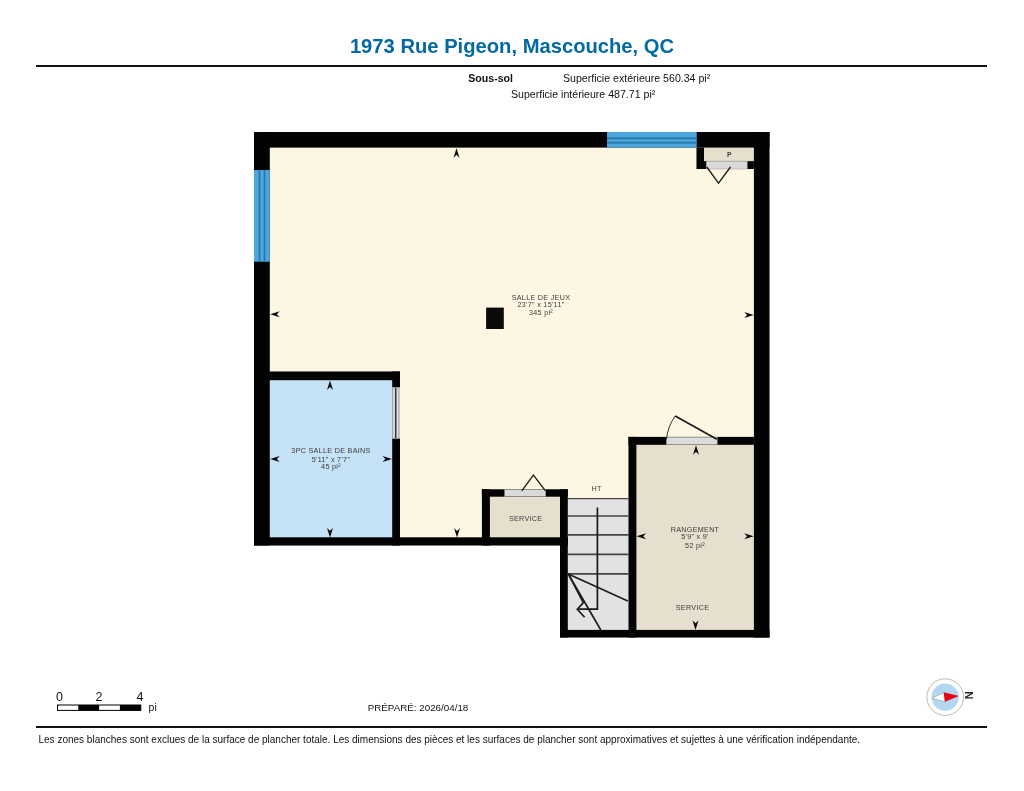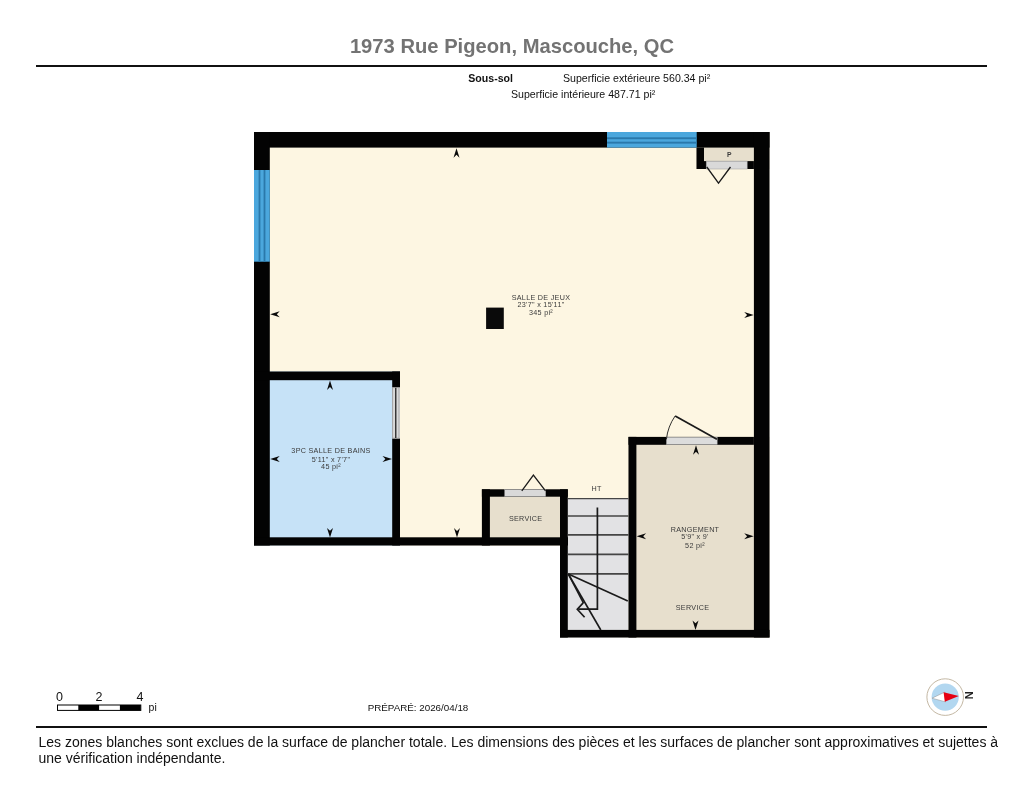--- a/index.html
+++ b/index.html
@@ -2,21 +2,21 @@
 <html><head>
 <meta charset="utf-8">
 <style>
   html,body{margin:0;padding:0;background:#fff;}
   body{width:1024px;height:791px;position:relative;font-family:"Liberation Sans",sans-serif;overflow:hidden;}
   .abs{position:absolute;}
 </style>
 </head>
 <body>
 
-<div class="abs" style="left:0;top:35.3px;width:1024px;text-align:center;font-size:20.2px;font-weight:bold;color:#737373;">1973 Rue Pigeon, Mascouche, QC</div>
+<div class="abs" style="left:0;top:35.3px;width:1024px;text-align:center;font-size:20.2px;font-weight:bold;color:#0369a1;">1973 Rue Pigeon, Mascouche, QC</div>
 
 <div class="abs" style="left:36px;top:64.6px;width:951px;height:2.1px;background:#111;"></div>
 
 <div class="abs" style="left:0;top:72.2px;width:513px;text-align:right;font-size:10.6px;font-weight:bold;color:#111;">Sous-sol</div>
 
 <div class="abs" style="left:523px;top:72.2px;font-size:10.6px;color:#111;margin-left:40px;">Superficie extérieure 560.34 pi²</div>
 
 <div class="abs" style="left:511px;top:88.4px;font-size:10.6px;color:#111;">Superficie intérieure 487.71 pi²</div>
 
 <svg class="abs" style="left:0;top:0;" width="1024" height="791" viewBox="0 0 1024 791">
@@ -188,13 +188,13 @@
     <polygon points="932,698.2 944.8,692.1 945.6,701.9" fill="#fff" stroke="#8a8a8a" stroke-width="0.5"></polygon>
     <polygon points="943.6,692.2 958.8,696 944.8,701.8" fill="#e60012"></polygon>
     <text transform="translate(964.6,695.2) rotate(90)" font-family="Liberation Sans, sans-serif" font-size="11.2" font-weight="bold" fill="#222" text-anchor="middle">N</text>
   </g>
 </svg>
 
 <div class="abs" style="left:0;top:701.6px;width:836px;text-align:center;font-size:9.8px;color:#111;">PRÉPARÉ: 2026/04/18</div>
 
 <div class="abs" style="left:36px;top:726.2px;width:951px;height:2.2px;background:#111;"></div>
 
-<div class="abs" style="left:38.5px;top:733.8px;font-size:14px;color:#111;">Les zones blanches sont exclues de la surface de plancher totale. Les dimensions des pièces et les surfaces de plancher sont approximatives et sujettes à une vérification indépendante.</div>
+<div class="abs" style="left:38.5px;top:733.8px;font-size:10px;color:#111;">Les zones blanches sont exclues de la surface de plancher totale. Les dimensions des pièces et les surfaces de plancher sont approximatives et sujettes à une vérification indépendante.</div>
 
 </body></html>

